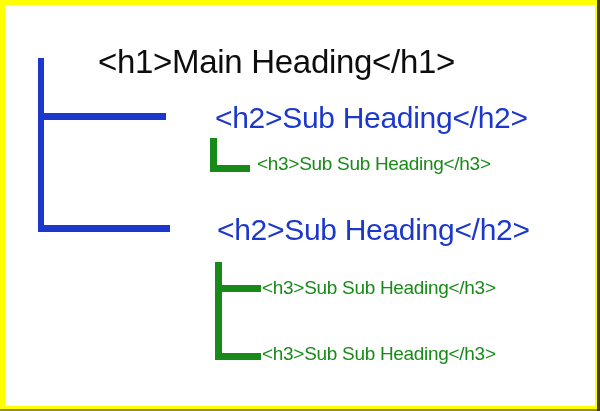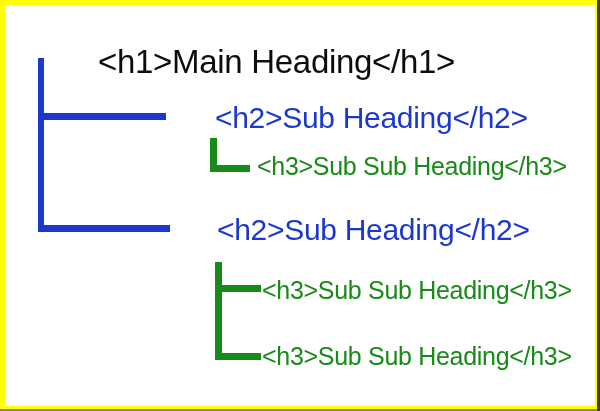--- a/index.html
+++ b/index.html
@@ -66,21 +66,21 @@
 
   .node {
     position: absolute;
     white-space: nowrap;
     line-height: 1;
     z-index: 2;
     letter-spacing: -0.3px;
   }
   .node.lv-h1 { color: var(--h1-text, #0d0d0d); font-size: 33px; }
   .node.lv-h2 { color: var(--h2-text, #1c38cc); font-size: 30px; margin-left: 36px; }
-  .node.lv-h3 { color: var(--h3-text, #178a17); font-size: 25px; }
+  .node.lv-h3 { color: var(--h3-text, #178a17); font-size: 19px; }
 
   .pos-h1  { left: 98px;  top: 45px;  }
   .pos-h2a { left: 179px; top: 103px; }
   .pos-h3a { left: 257px; top: 154px; }
   .pos-h2b { left: 181px; top: 215px; }
   .pos-h3b { left: 262px; top: 278px; }
   .pos-h3c { left: 262px; top: 344px; }
 </style>
 </head>
 <body>

